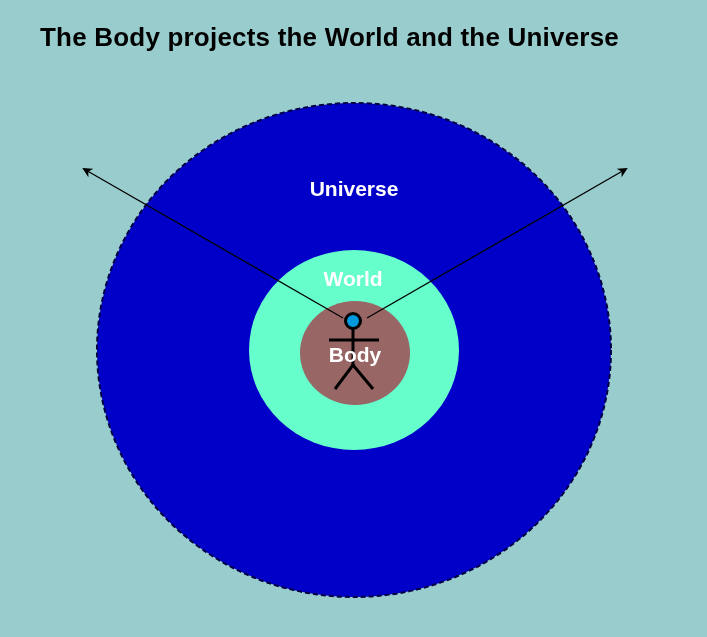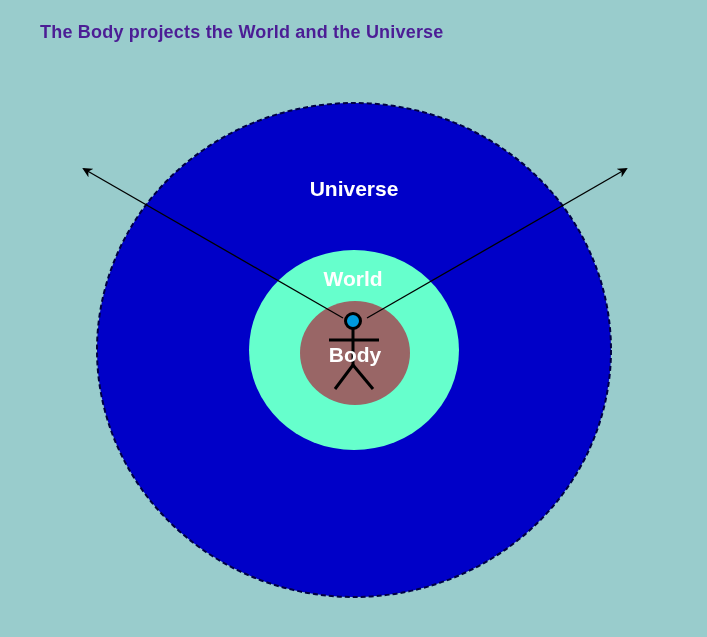--- a/index.html
+++ b/index.html
@@ -4,21 +4,21 @@
   <style>
     html, body { margin: 0; padding: 0; }
     body {
       width: 707px; height: 637px; overflow: hidden;
       background: #99cccc;
       position: relative;
       font-family: "Liberation Sans", sans-serif;
     }
     .title {
       position: absolute; left: 40px; top: 22px;
-      font-size: 18px; font-weight: bold; color: #4c1d95;
+      font-size: 26px; font-weight: bold; color: #000000;
       letter-spacing: 0.2px;
     }
     svg { position: absolute; left: 0; top: 0; }
     .lbl { font-family: "Liberation Sans", sans-serif; font-weight: bold; fill: #ffffff; }
   </style>
 </head>
 <body>
 
 <div class="title">The Body projects the World and the Universe</div>
 

